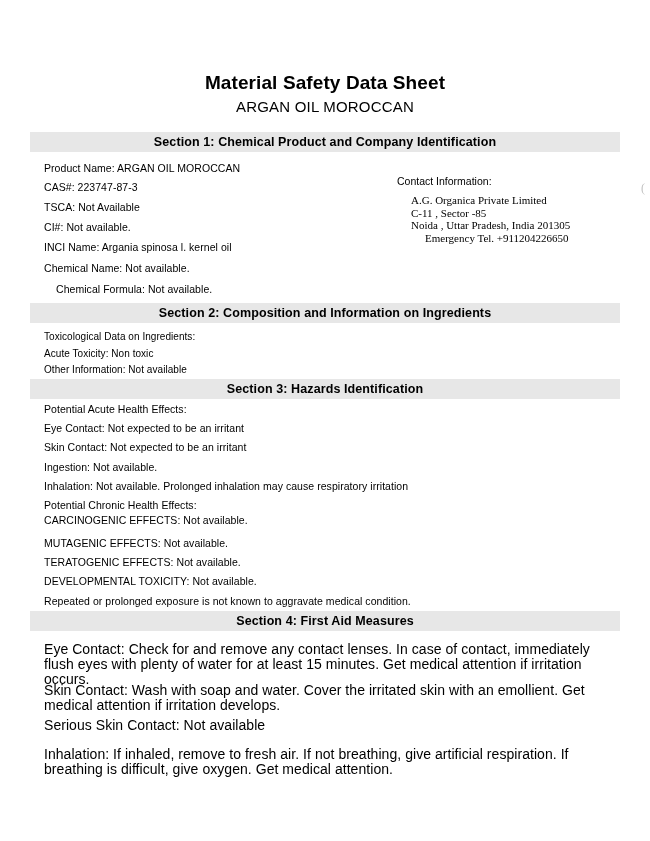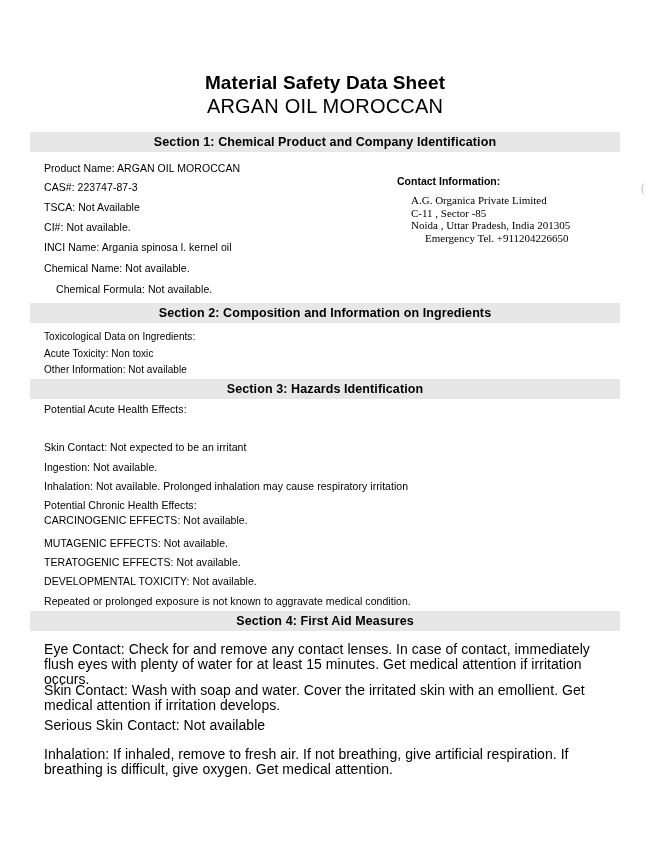--- a/index.html
+++ b/index.html
@@ -28,21 +28,21 @@
     text-align: center;
     font-size: 19px;
     font-weight: bold;
     letter-spacing: 0.1px;
     margin: 0;
     padding-top: 72px;
     line-height: 22px;
   }
   .doc-subtitle {
     text-align: center;
-    font-size: 20px;
+    font-size: 15px;
     font-weight: normal;
     margin: 0;
     padding-top: 3px;
     line-height: 19px;
     letter-spacing: 0.2px;
   }
 
   
   .section-band {
     position: absolute;
@@ -120,41 +120,42 @@
   </div>
 
   <div class="line" style="top:162px; left:44px;">Product Name: ARGAN OIL MOROCCAN</div>
   <div class="line" style="top:181px; left:44px;">CAS#: 223747-87-3</div>
   <div class="line" style="top:201px; left:44px;">TSCA: Not Available</div>
   <div class="line" style="top:221px; left:44px;">CI#: Not available.</div>
   <div class="line" style="top:241px; left:44px;">INCI Name: Argania spinosa l. kernel oil</div>
   <div class="line" style="top:262px; left:44px;">Chemical Name: Not available.</div>
   <div class="line" style="top:283px; left:56px;">Chemical Formula: Not available.</div>
 
-  <div class="contact-head" style="top:175px; left:397px;font-weight:bold;">Contact Information:</div>
+  <div class="contact-head" style="top:175px; left:397px;">Contact Information:</div>
   <div class="contact-body" style="top:194px; left:411px;">
     <span>A.G. Organica Private Limited</span><br>
     <span>C-11 , Sector -85</span><br>
     <span>Noida , Uttar Pradesh, India 201305</span><br>
     <span class="indent">Emergency Tel. +911204226650</span>
   </div>
 
   <div class="section-band" style="top:303px;">
     <span class="band-text">Section 2: Composition and Information on Ingredients</span>
   </div>
 
   <div class="line tight" style="top:331px; left:44px;">Toxicological Data on Ingredients:</div>
   <div class="line tight" style="top:348px; left:44px;">Acute Toxicity: Non toxic</div>
   <div class="line tight" style="top:364px; left:44px;">Other Information: Not available</div>
 
   <div class="section-band" style="top:379px;">
     <span class="band-text">Section 3: Hazards Identification</span>
   </div>
 
   <div class="line" style="top:403px; left:44px;">Potential Acute Health Effects:</div>
+  <div class="line" style="top:422px; left:44px;">Eye Contact: Not expected to be an irritant</div>
   <div class="line" style="top:441px; left:44px;">Skin Contact: Not expected to be an irritant</div>
   <div class="line" style="top:461px; left:44px;">Ingestion: Not available.</div>
   <div class="line" style="top:480px; left:44px;">Inhalation: Not available. Prolonged inhalation may cause respiratory irritation</div>
   <div class="line" style="top:499px; left:44px;">Potential Chronic Health Effects:</div>
   <div class="line" style="top:514px; left:44px;">CARCINOGENIC EFFECTS: Not available.</div>
   <div class="line" style="top:537px; left:44px;">MUTAGENIC EFFECTS: Not available.</div>
   <div class="line" style="top:556px; left:44px;">TERATOGENIC EFFECTS: Not available.</div>
   <div class="line" style="top:595px; left:44px;">Repeated or prolonged exposure is not known to aggravate medical condition.</div>
   <div class="line" style="top:575px; left:44px;">DEVELOPMENTAL TOXICITY: Not available.</div>
 

